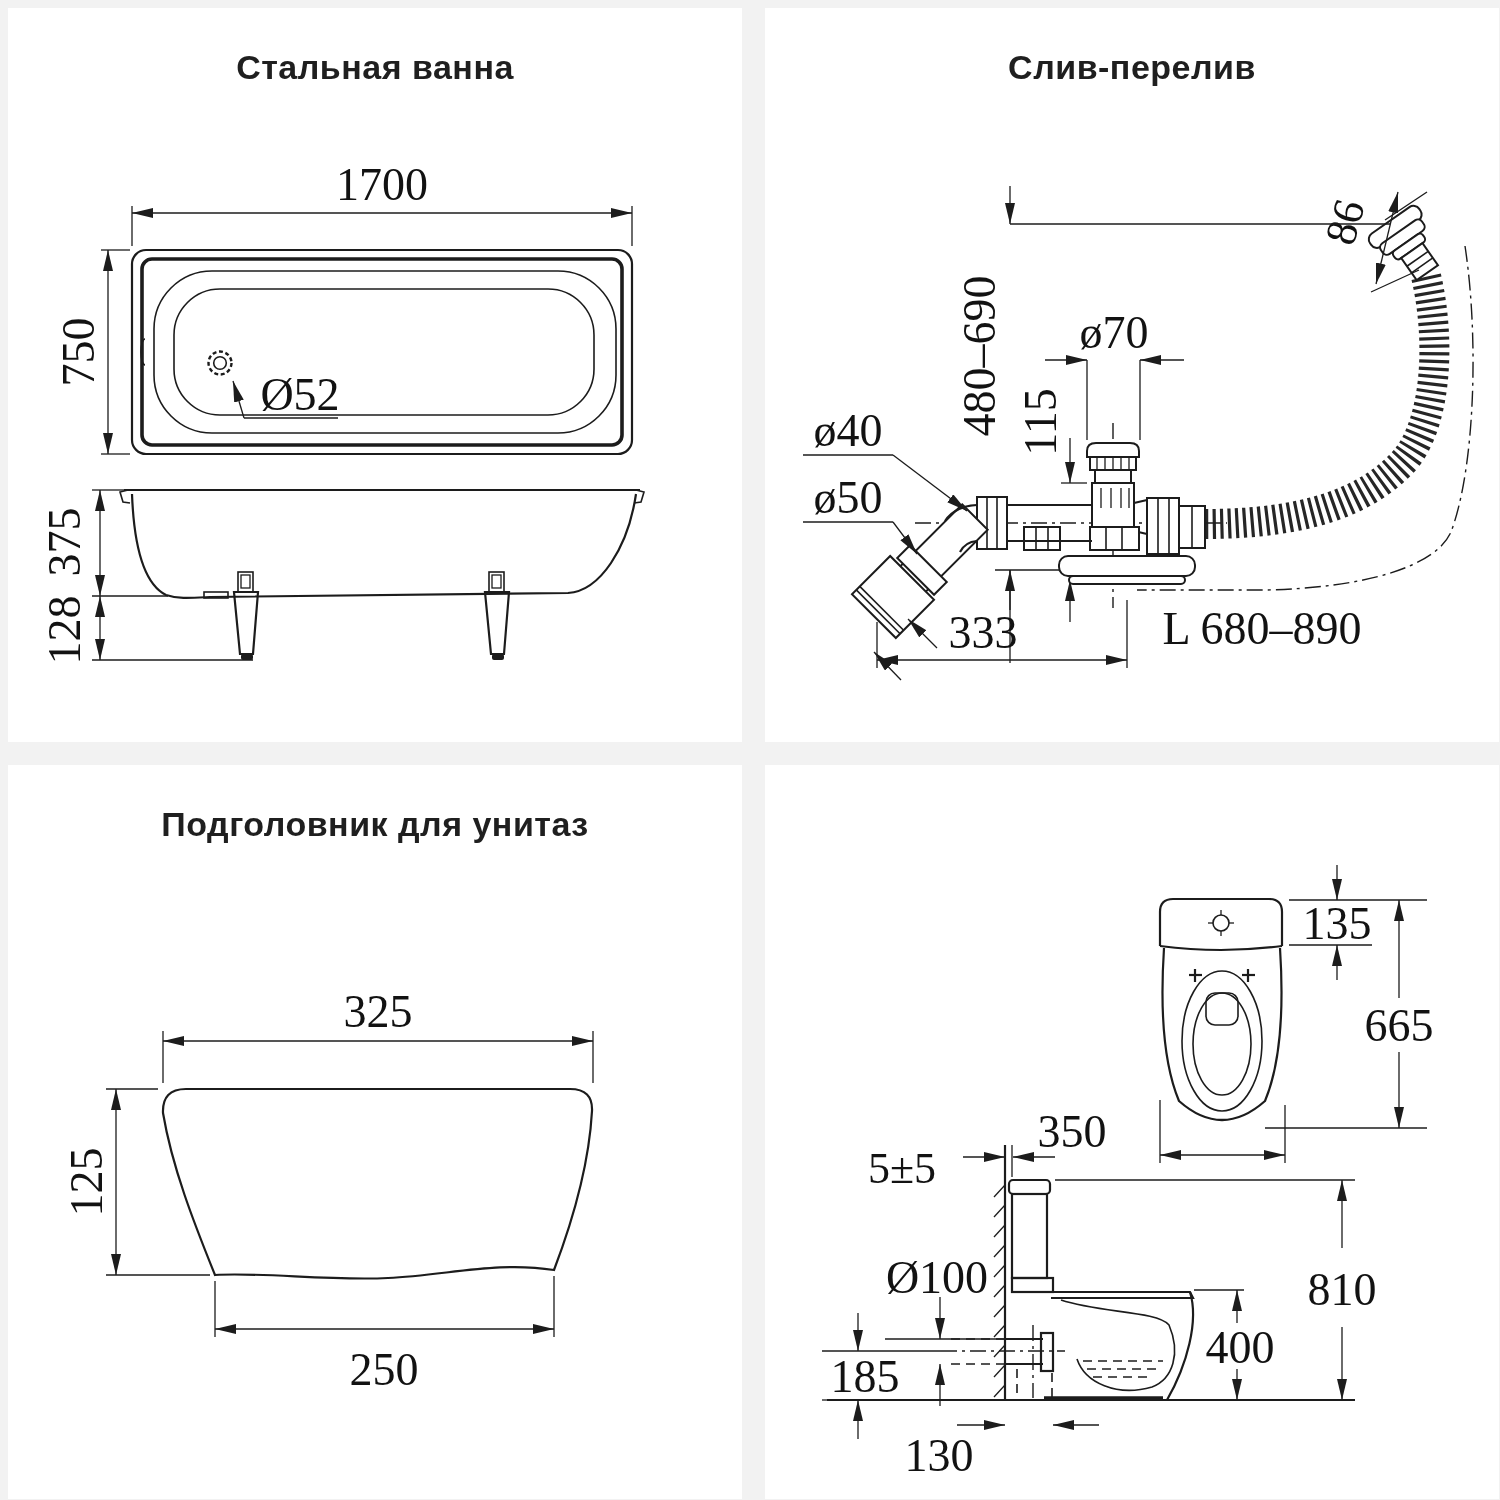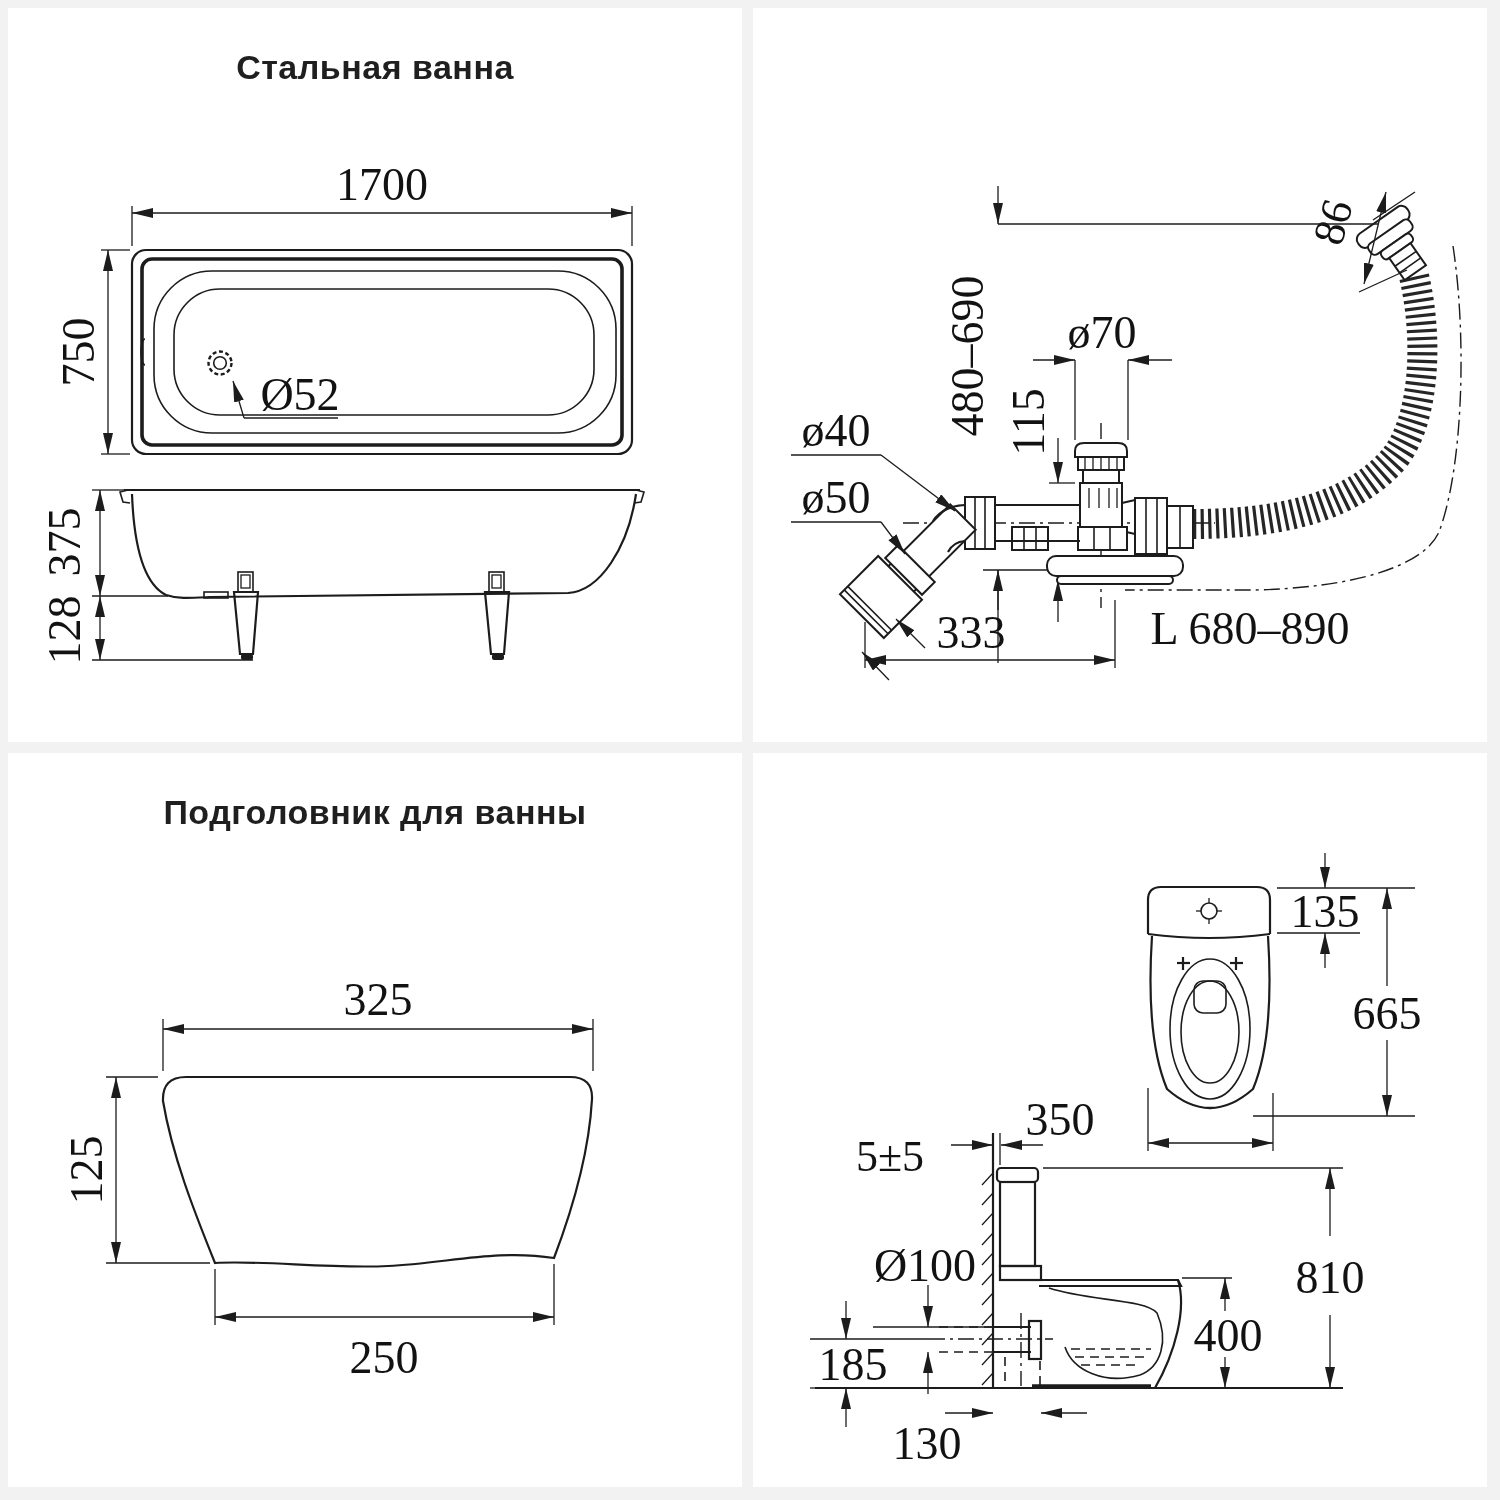--- a/index.html
+++ b/index.html
@@ -1,17 +1,17 @@
 <!DOCTYPE html>
 <html><head>
 <meta charset="utf-8">
 <style>
   html,body{margin:0;padding:0;background:#f2f2f2;width:1500px;height:1500px;overflow:hidden;}
   .grid{position:absolute;left:8px;top:8px;width:1483px;height:1483px;
-        display:grid;grid-template-columns:734px 734px;grid-template-rows:734px 734px;gap:11px;}
+        display:grid;grid-template-columns:734px 734px;grid-template-rows:734px 734px;gap:23px;}
   .panel{position:relative;background:#ffffff;}
   .title{position:absolute;top:40px;left:0;width:100%;text-align:center;
          font-family:"Liberation Sans",sans-serif;font-weight:700;font-size:34px;
          color:#1f1f1f;letter-spacing:.5px;}
   svg.draw{position:absolute;left:0;top:0;width:734px;height:734px;}
   
   .s2{stroke:#1c1c1c;stroke-width:2.2;fill:none;}
   .s3{stroke:#1c1c1c;stroke-width:3.6;fill:none;}
   .s15{stroke:#1c1c1c;stroke-width:1.6;fill:none;}
   .thin{stroke:#1c1c1c;stroke-width:1.3;fill:none;}
@@ -96,20 +96,21 @@
       </g>
       <g>
         <line class="thin" x1="84" y1="652" x2="245" y2="652"></line>
         <line class="thin" x1="92" y1="588" x2="92" y2="652" marker-start="url(#a1)" marker-end="url(#a1)"></line>
         <text class="dt" transform="translate(72,622) rotate(-90)" text-anchor="middle">128</text>
       </g>
     </svg>
   </div>
 
   <div class="panel">
+    <div class="title">Слив-перелив</div>
     <svg class="draw" viewBox="0 0 734 734">
       <defs>
         <marker id="a2" markerUnits="userSpaceOnUse" markerWidth="24" markerHeight="12" refX="21" refY="5" orient="auto-start-reverse">
           <path d="M0,0 L21,5 L0,10 Z" fill="#1c1c1c"></path>
         </marker>
       </defs>
 
       <path class="dashdot" d="M700,238 C714,330 710,460 686,524 C670,560 596,580 500,582 L372,582"></path>
       <path class="hose" d="M440,516 C540,516 602,494 640,452 C672,414 676,332 661,268"></path>
 
@@ -227,21 +228,21 @@
         <line class="thin" x1="362" y1="592" x2="362" y2="660"></line>
         <line class="thin" x1="112" y1="652" x2="362" y2="652" marker-start="url(#a2)" marker-end="url(#a2)"></line>
         <text class="dt" x="218" y="640" text-anchor="middle">333</text>
       </g>
 
       <text class="dt" x="497" y="636" text-anchor="middle">L 680–890</text>
     </svg>
   </div>
 
   <div class="panel">
-    <div class="title">Подголовник для ванны</div>
+    <div class="title">Подголовник для унитаз</div>
     <svg class="draw" viewBox="0 0 734 734">
       <defs>
         <marker id="a3" markerUnits="userSpaceOnUse" markerWidth="24" markerHeight="12" refX="21" refY="5" orient="auto-start-reverse">
           <path d="M0,0 L21,5 L0,10 Z" fill="#1c1c1c"></path>
         </marker>
       </defs>
 
       <path class="s2" d="M155,348 Q154,324 178,324 L562,324 Q585,324 584,346 C581,400 565,455 546,505 C490,496 440,510 380,513 C320,516 255,507 207,510 C186,458 164,402 155,348 Z"></path>
 
       <g>

